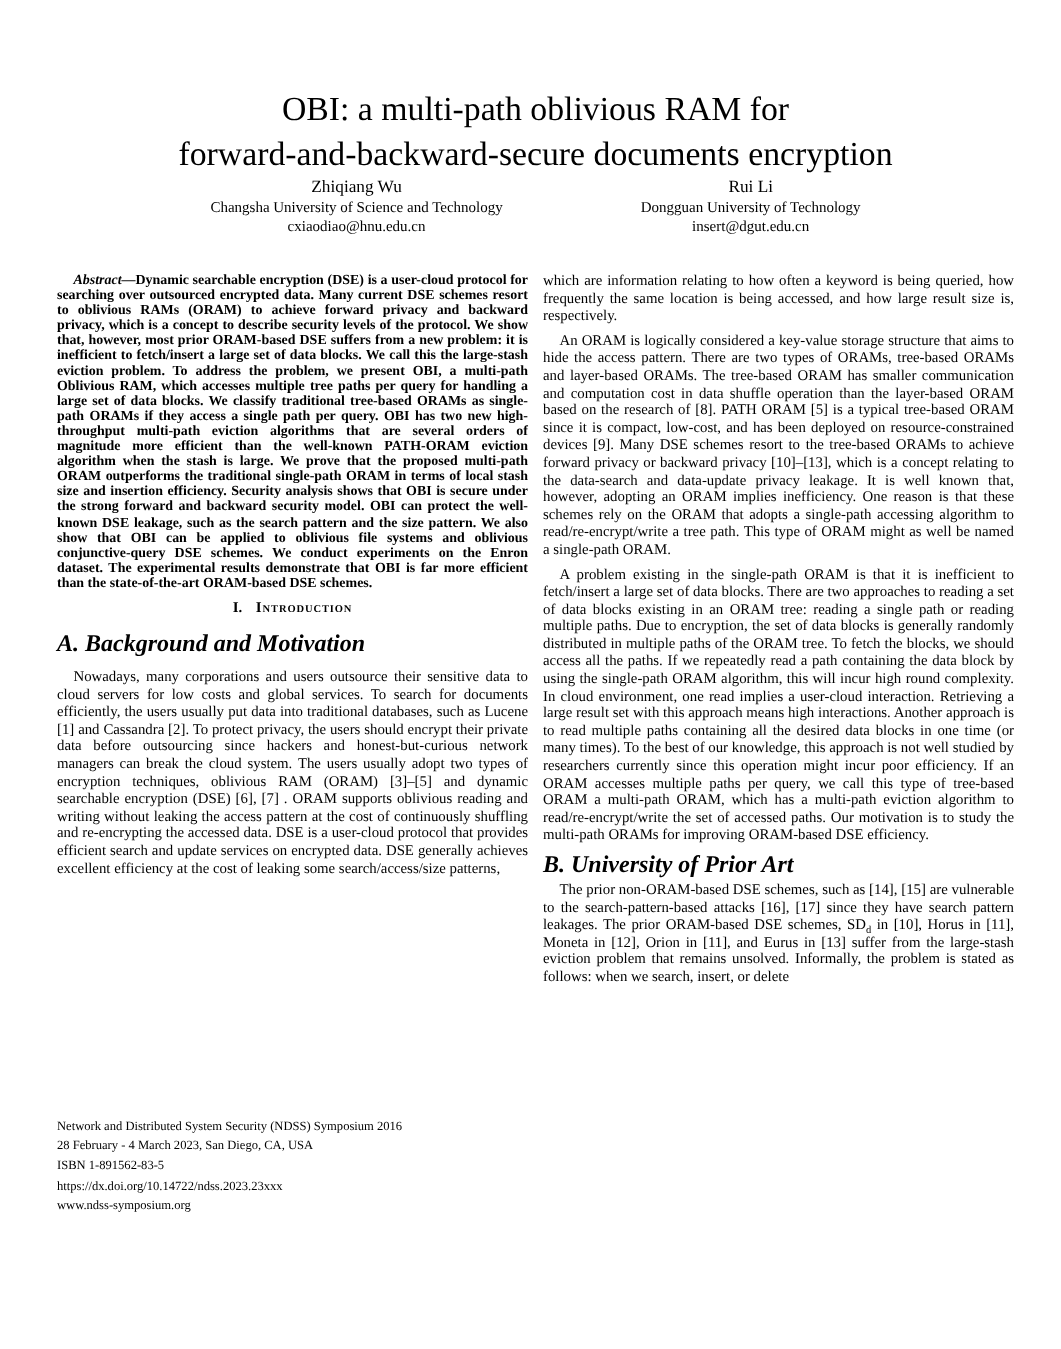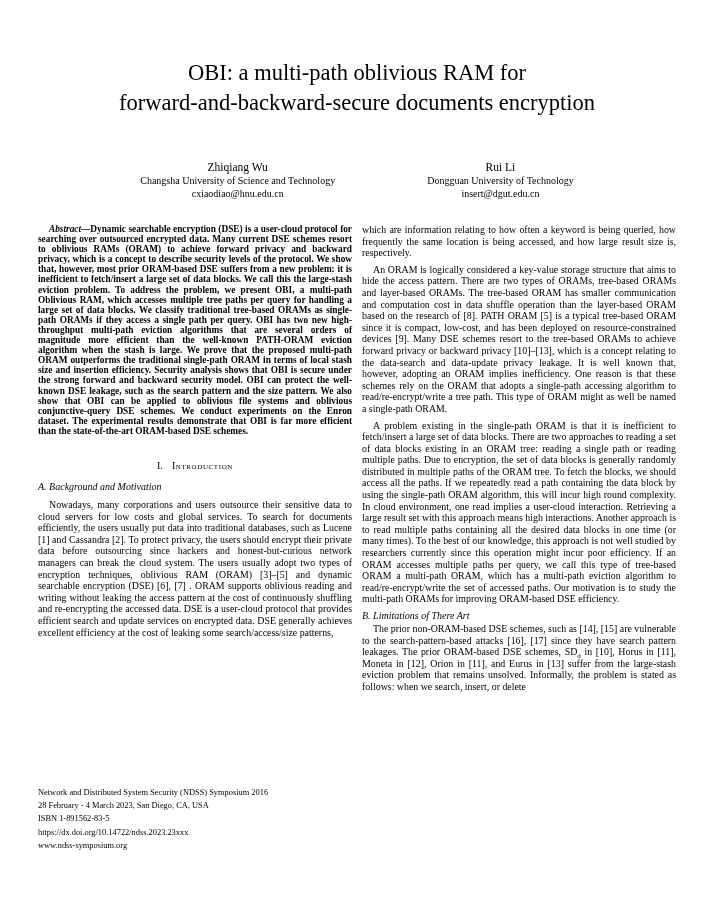--- a/index.html
+++ b/index.html
@@ -14,21 +14,20 @@
     position: relative;
   }
   .title {
     font-size: 22.5px;
     font-weight: normal;
     text-align: center;
     line-height: 30px;
     margin: 0;
   }
   .authors {
-    margin-top: 42px;
     text-align: center;
     display: flex;
     justify-content: center;
     gap: 92px;
   }
   .author { display: inline-block; text-align: center; }
   .author .name { font-size: 11.5px; line-height: 14px; }
   .author .affil, .author .email { font-size: 10px; line-height: 13px; }
   .columns {
     display: flex;
@@ -42,29 +41,29 @@
     font-size: 9.3px;
     line-height: 10.1px;
     text-align: justify;
     text-indent: 11px;
     margin: 0;
   }
   p.abstract .abstract-label { font-style: italic; }
   .section-heading {
     text-align: center;
     font-size: 10px;
-    font-weight: normal;
-    margin: 24px 0 10px 0;
+    font-weight: bold;
+    margin: 6px 0 10px 0;
   }
   .section-heading .num { margin-right: 9px; }
   .section-heading .sc { font-variant: small-caps; letter-spacing: 0.6px; }
   .subsection-heading {
     font-style: italic;
-    font-size: 10px;
-    font-weight: normal;
+    font-size: 16px;
+    font-weight: bold;
     margin: 0 0 7px 0;
   }
   .subsection-heading.b { margin: 4px 0 2px 0; }
   p.body {
     font-size: 9.9px;
     line-height: 11.6px;
     text-align: justify;
     text-indent: 11px;
     margin: 0 0 5px 0;
   }
@@ -125,21 +124,21 @@
       </div>
     </div>
 
     <div class="col col-right">
       <p class="body noindent">which are information relating to how often a keyword is being queried, how frequently the same location is being accessed, and how large result size is, respectively.</p>
 
       <p class="body">An ORAM is logically considered a key-value storage structure that aims to hide the access pattern. There are two types of ORAMs, tree-based ORAMs and layer-based ORAMs. The tree-based ORAM has smaller communication and computation cost in data shuffle operation than the layer-based ORAM based on the research of [8]. PATH ORAM [5] is a typical tree-based ORAM since it is compact, low-cost, and has been deployed on resource-constrained devices [9]. Many DSE schemes resort to the tree-based ORAMs to achieve forward privacy or backward privacy [10]–[13], which is a concept relating to the data-search and data-update privacy leakage. It is well known that, however, adopting an ORAM implies inefficiency. One reason is that these schemes rely on the ORAM that adopts a single-path accessing algorithm to read/re-encrypt/write a tree path. This type of ORAM might as well be named a single-path ORAM.</p>
 
       <p class="body">A problem existing in the single-path ORAM is that it is inefficient to fetch/insert a large set of data blocks. There are two approaches to reading a set of data blocks existing in an ORAM tree: reading a single path or reading multiple paths. Due to encryption, the set of data blocks is generally randomly distributed in multiple paths of the ORAM tree. To fetch the blocks, we should access all the paths. If we repeatedly read a path containing the data block by using the single-path ORAM algorithm, this will incur high round complexity. In cloud environment, one read implies a user-cloud interaction. Retrieving a large result set with this approach means high interactions. Another approach is to read multiple paths containing all the desired data blocks in one time (or many times). To the best of our knowledge, this approach is not well studied by researchers currently since this operation might incur poor efficiency. If an ORAM accesses multiple paths per query, we call this type of tree-based ORAM a multi-path ORAM, which has a multi-path eviction algorithm to read/re-encrypt/write the set of accessed paths. Our motivation is to study the multi-path ORAMs for improving ORAM-based DSE efficiency.</p>
 
-      <h3 class="subsection-heading b">B. Limitations of There Art</h3>
+      <h3 class="subsection-heading b">B. University of Prior Art</h3>
 
       <p class="body">
         <span>The prior non-ORAM-based DSE schemes, such as [14], [15] are vulnerable to the search-pattern-based attacks [16], [17] since they have search pattern leakages. The prior ORAM-based DSE schemes, SD</span><sub>d</sub><span> in [10], Horus in [11], Moneta in [12], Orion in [11], and Eurus in [13] suffer from the large-stash eviction problem that remains unsolved. Informally, the problem is stated as follows: when we search, insert, or delete</span>
       </p>
     </div>
 
   </div>
 
 </div>
 

